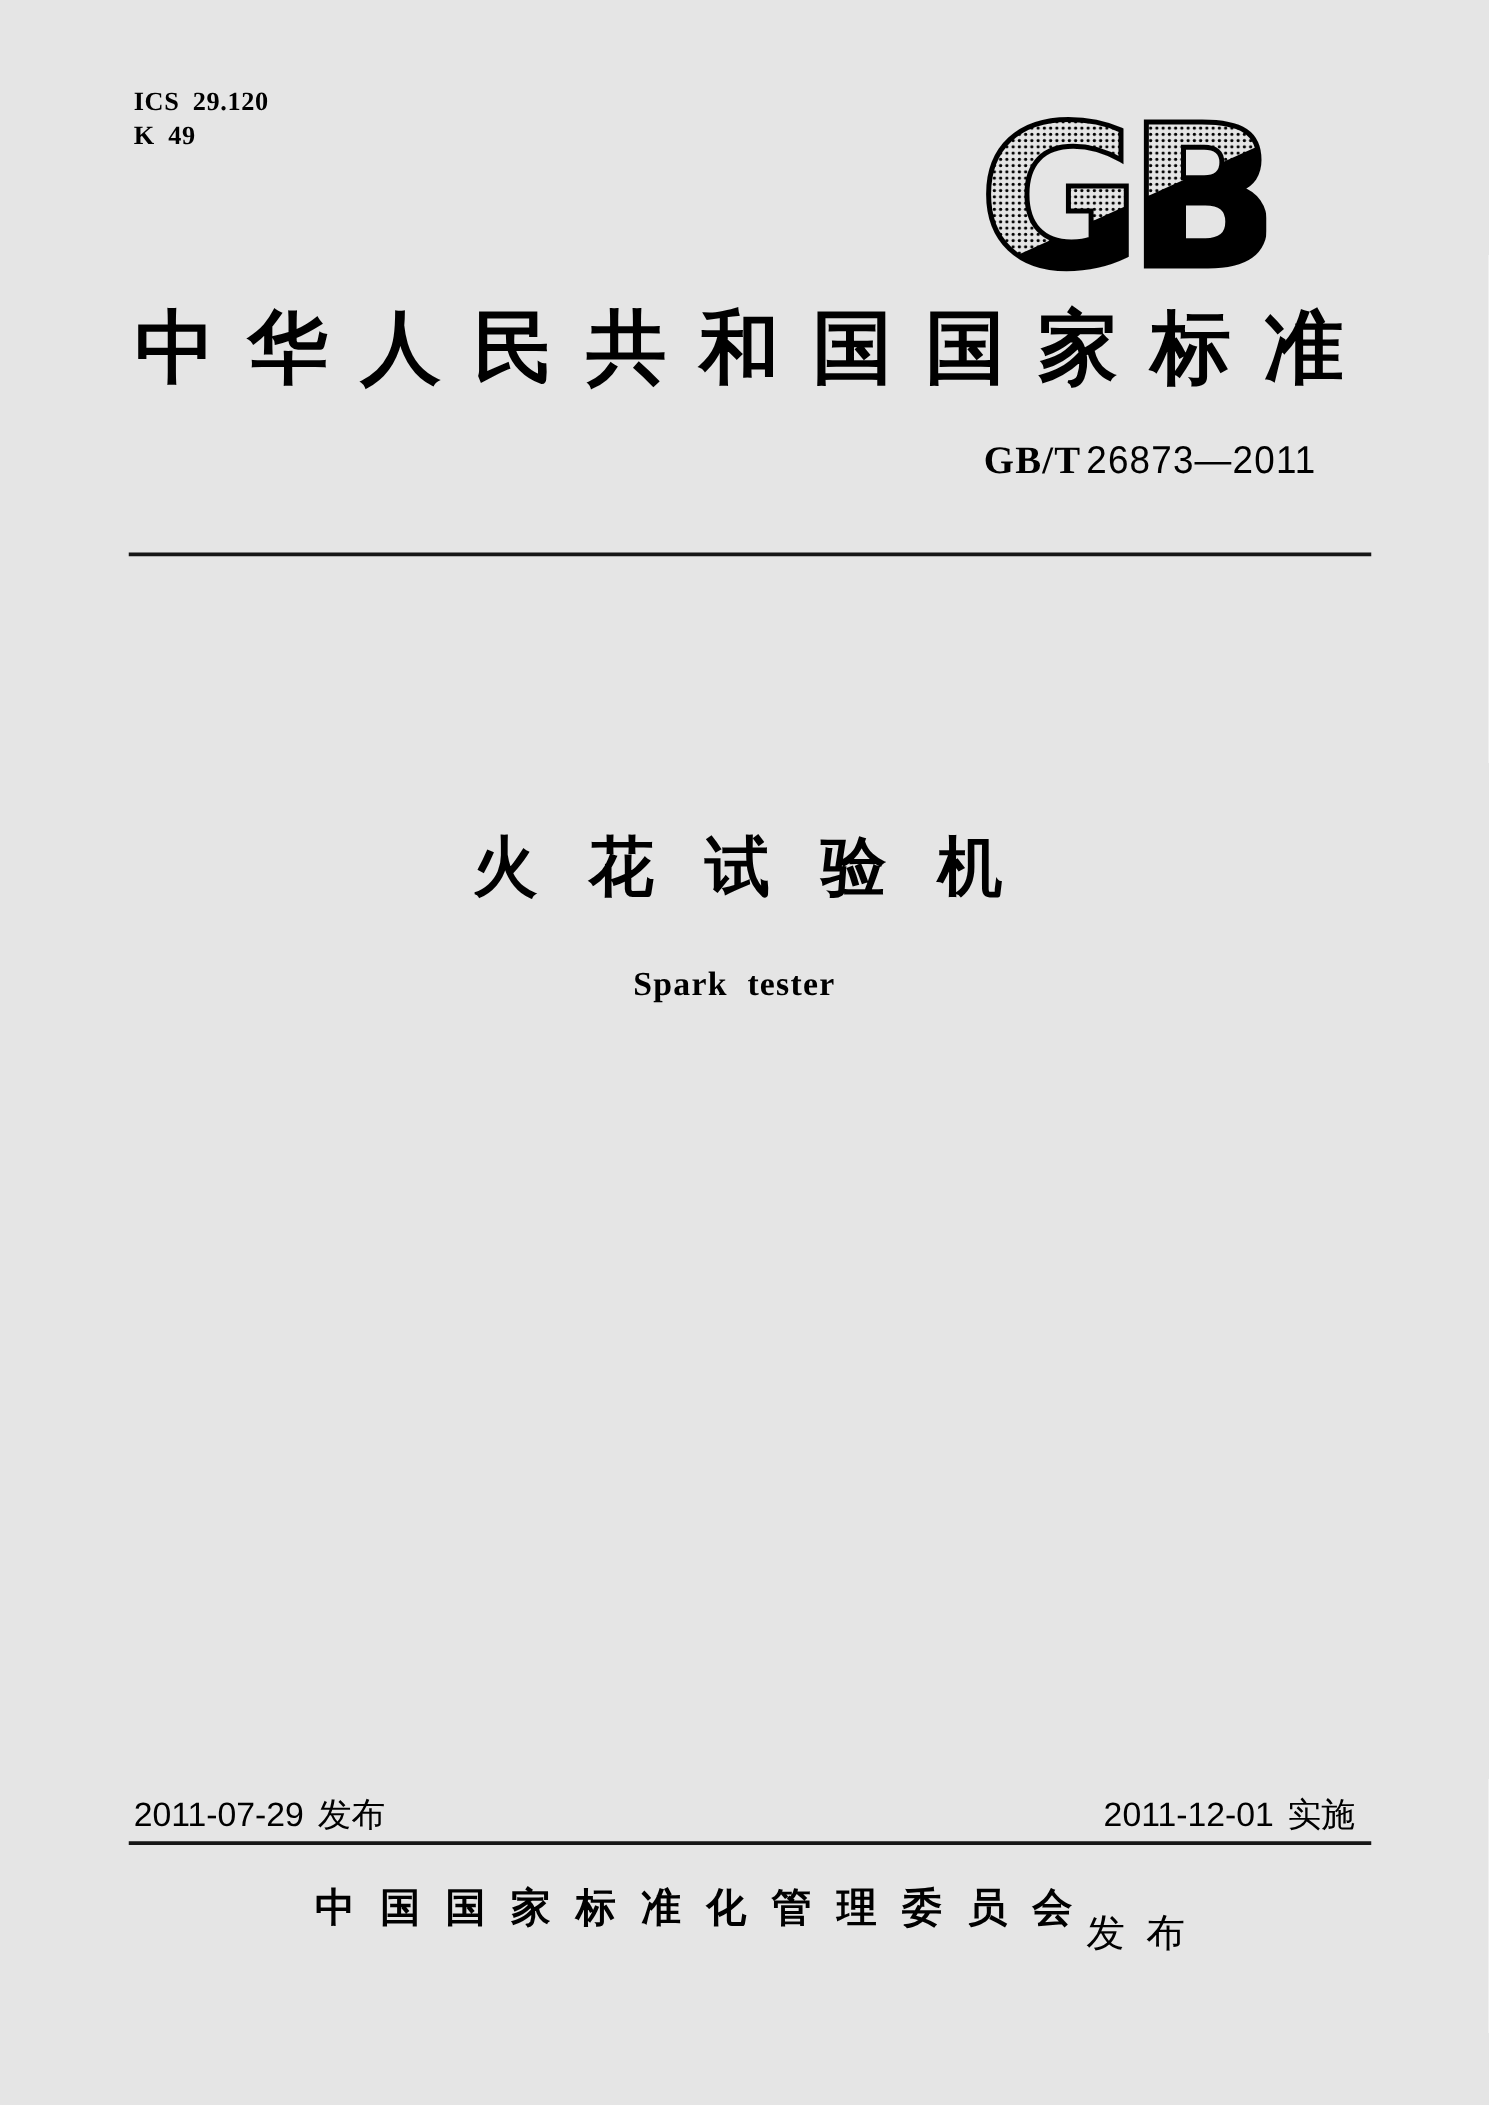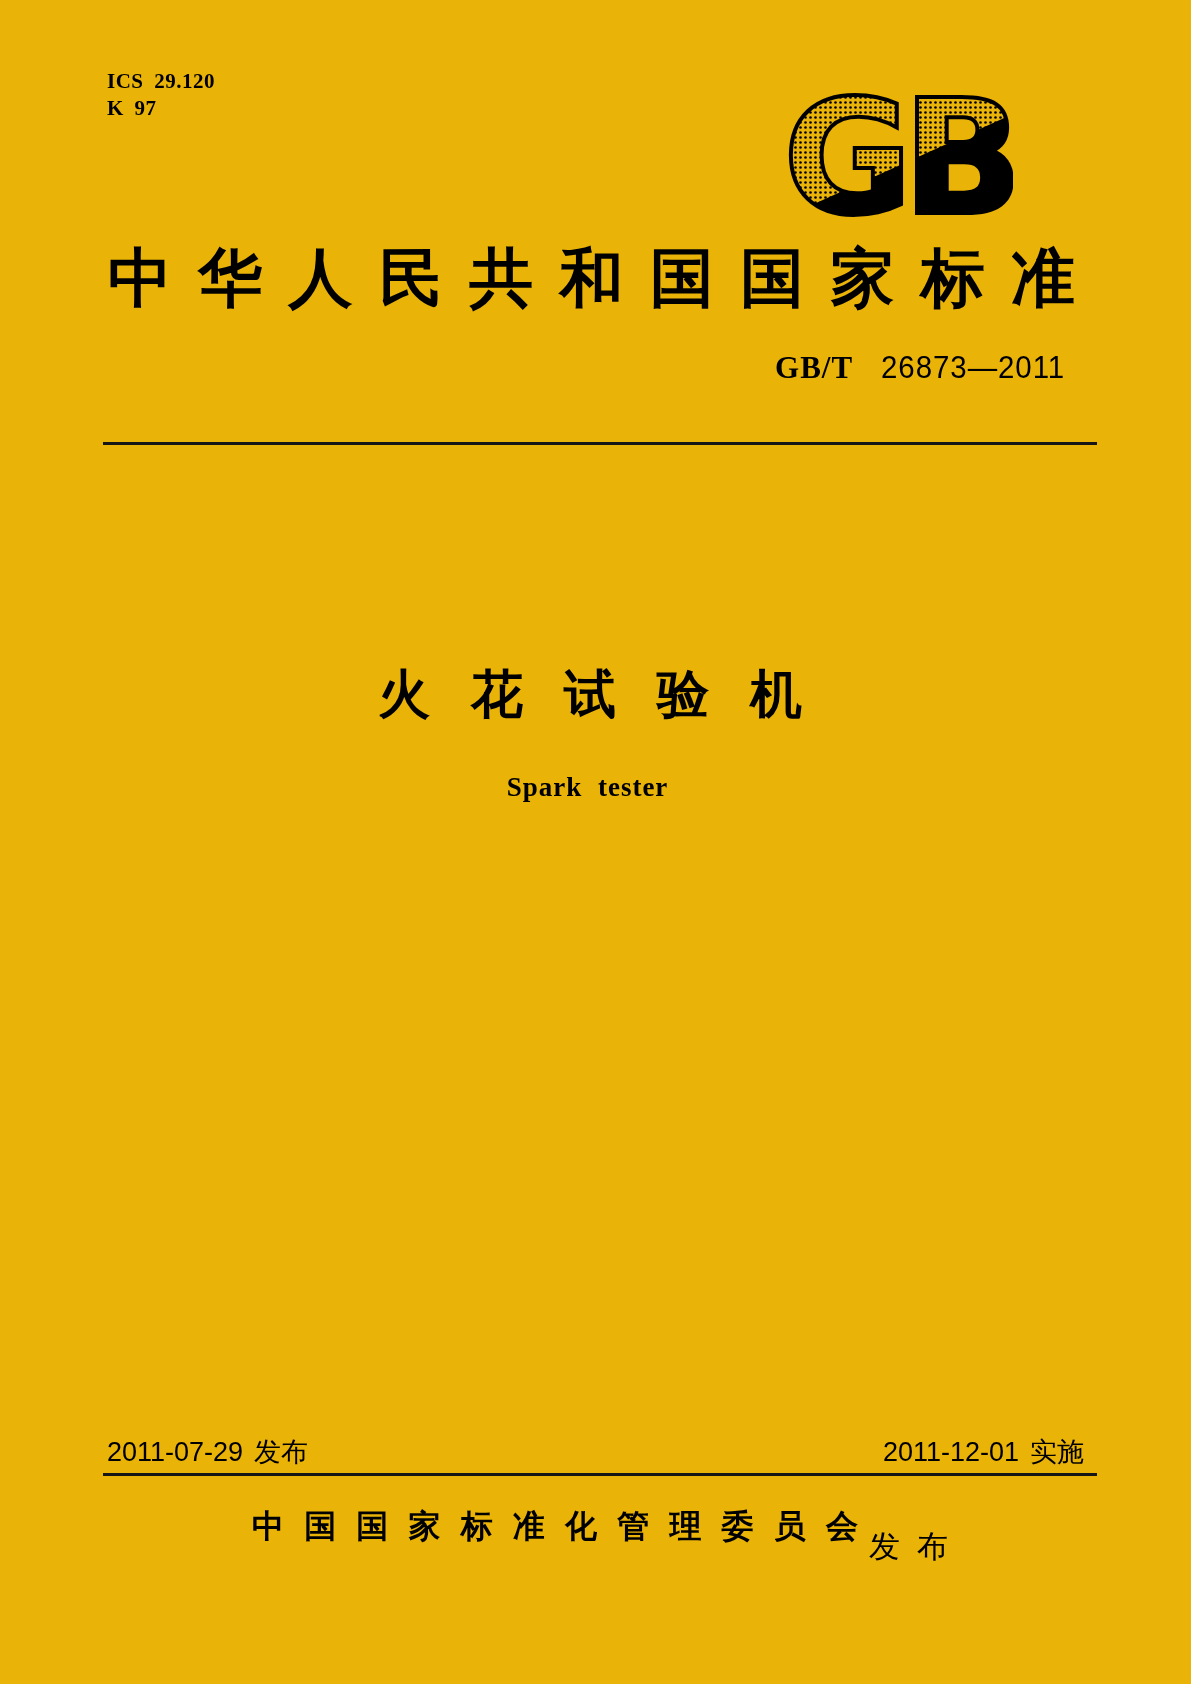--- a/index.html
+++ b/index.html
@@ -1,20 +1,20 @@
 <!DOCTYPE html>
 <html><head>
 <meta charset="utf-8">
 <style>
   html, body { margin: 0; padding: 0; background: #ffffff; }
   .page {
     position: relative;
     width: 1191px;
     height: 1684px;
-    background: #eab308;
+    background: #e5e5e5;
     color: #000;
     font-family: "Liberation Serif", serif;
     overflow: hidden;
     margin: 0 auto;
   }
   
   .ics-block {
     position: absolute;
     left: 107px;
     top: 68px;
@@ -43,25 +43,25 @@
     justify-content: space-between;
     font-family: "Liberation Serif", serif;
     font-weight: bold;
     font-size: 64px;
     line-height: 1;
     white-space: nowrap;
   }
   
   .std-number {
     position: absolute;
-    right: 116px;
+    right: 128px;
     top: 352px;
     display: flex;
     align-items: flex-start;
-    gap: 28px;
+    gap: 4px;
     line-height: 1;
   }
   .std-prefix {
     font-family: "Liberation Serif", serif;
     font-weight: bold;
     font-size: 31px;
     letter-spacing: 1px;
   }
   .std-digits {
     font-family: "Liberation Sans", sans-serif;
@@ -147,21 +147,21 @@
     white-space: nowrap;
   }
 </style>
 </head>
 <body>
 
 <div class="page">
 
   <div class="ics-block">
     <div>ICS 29.120</div>
-    <div>K 97</div>
+    <div>K 49</div>
   </div>
 
   <div class="gb-logo">
     <svg viewBox="0 0 230 128" width="230" height="128">
       <defs>
         <pattern id="halftone" width="5" height="5" patternUnits="userSpaceOnUse">
           <circle cx="2.5" cy="2.5" r="1.3" fill="#000"></circle>
         </pattern>
         <clipPath id="solidclip">
           <polygon points="0,128 230,24 230,128"></polygon>

